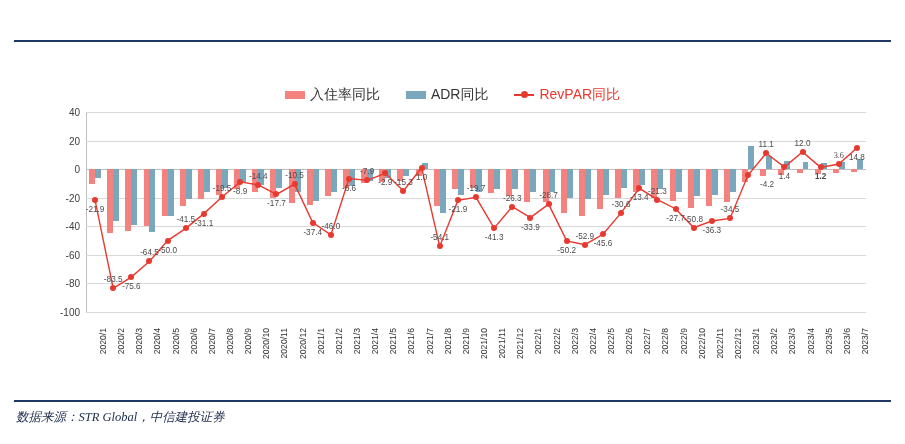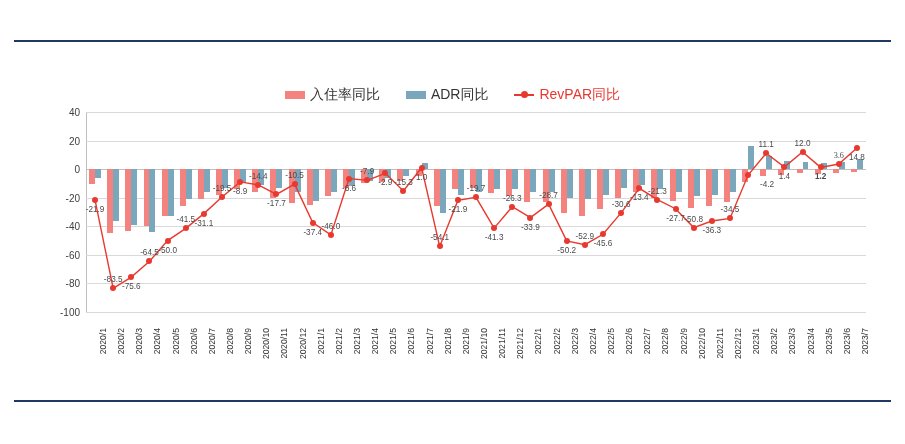--- a/index.html
+++ b/index.html
@@ -341,13 +341,14 @@
         <div class="xlab" style="left: 683.233px;">2023/2</div>
         <div class="xlab" style="left: 701.372px;">2023/3</div>
         <div class="xlab" style="left: 719.512px;">2023/4</div>
         <div class="xlab" style="left: 737.651px;">2023/5</div>
         <div class="xlab" style="left: 755.791px;">2023/6</div>
         <div class="xlab" style="left: 773.93px;">2023/7</div>
       </div>
   </div>
 
   <div class="rule-bottom"></div>
+  <div class="source">数据来源：STR Global，中信建投证券</div>
 </div>
 
 </body></html>

